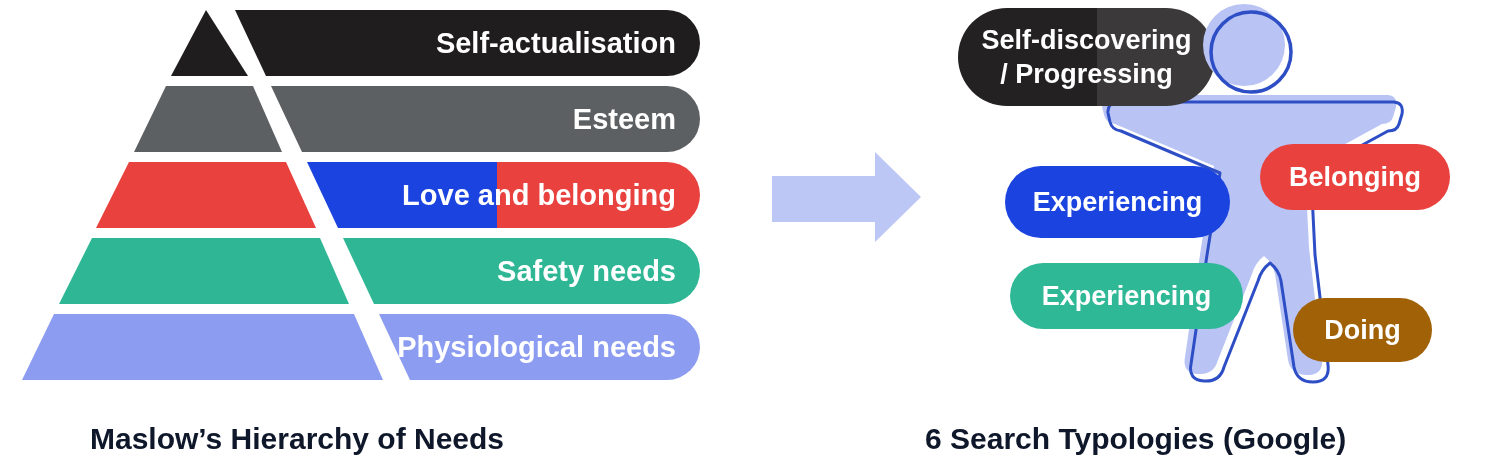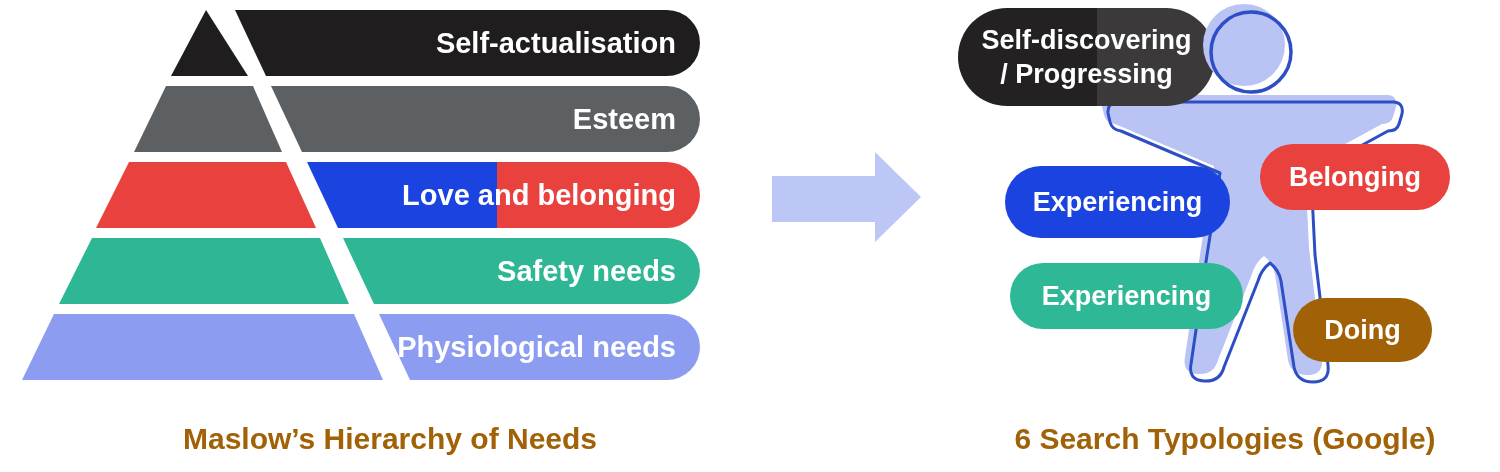--- a/index.html
+++ b/index.html
@@ -54,24 +54,23 @@
   .head-layer {
     position: absolute;
     left: 1192px; top: 0;
     z-index: 3;
   }
   .caption {
     position: absolute;
     top: 422px;
     width: 600px;
     z-index: 2;
-    text-align: center;
     font-weight: bold;
     font-size: 30px;
-    color: #a16207;
+    color: #0f172a;
   }
   .caption-left  { left: 90px; }
   .caption-right { left: 925px; }
 </style>
 </head>
 <body>
 
 <div class="stage">
 
   <svg class="art-layer" width="1500" height="472" viewBox="0 0 1500 472">

